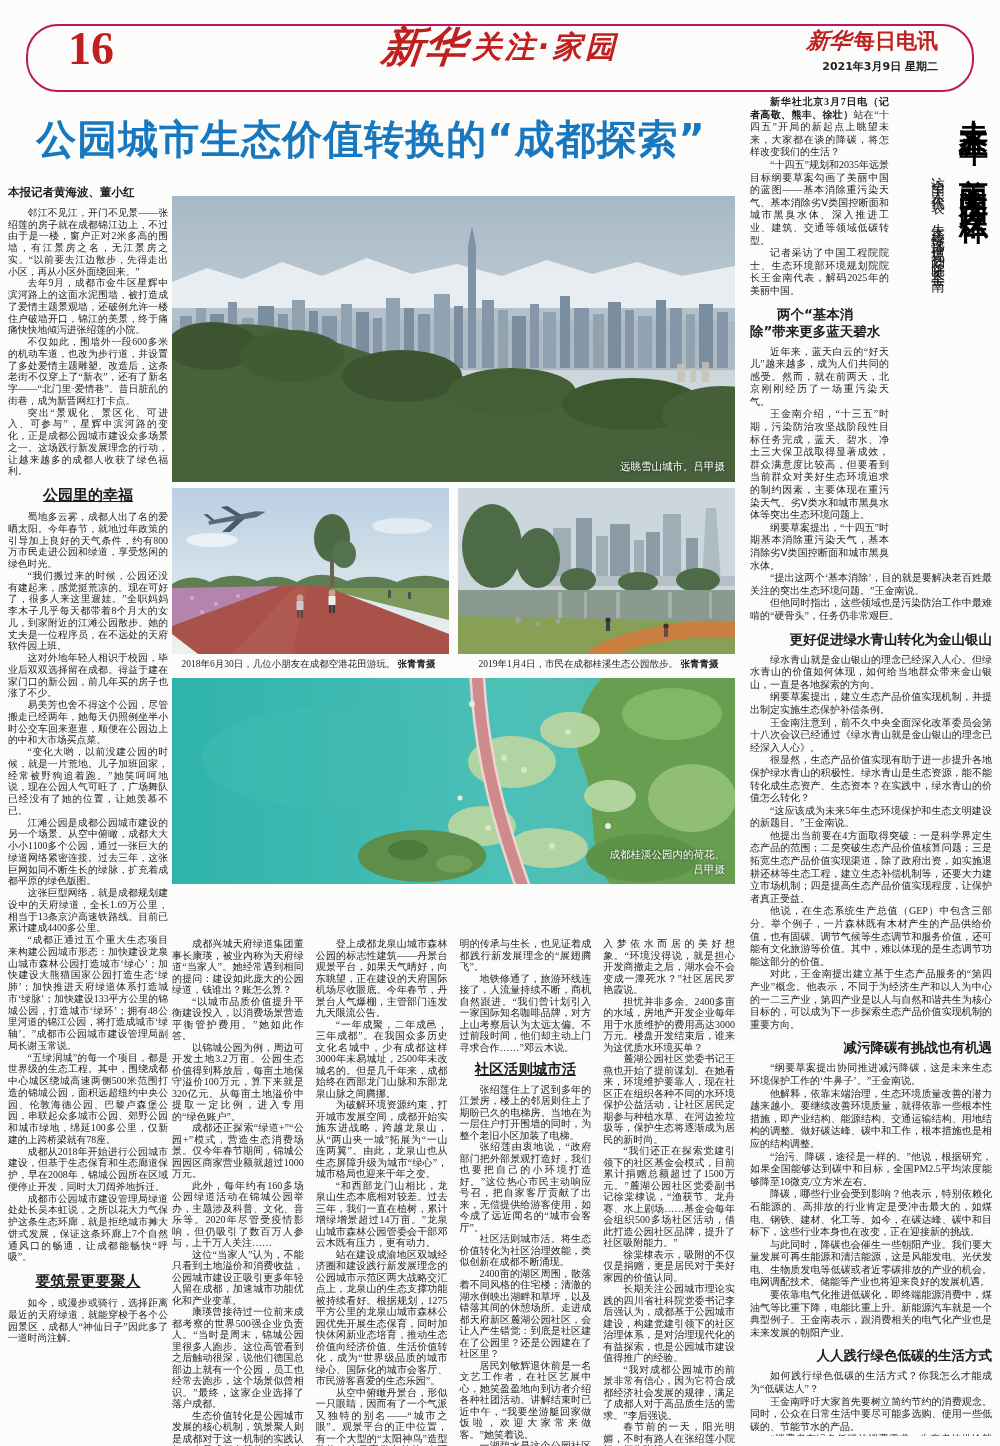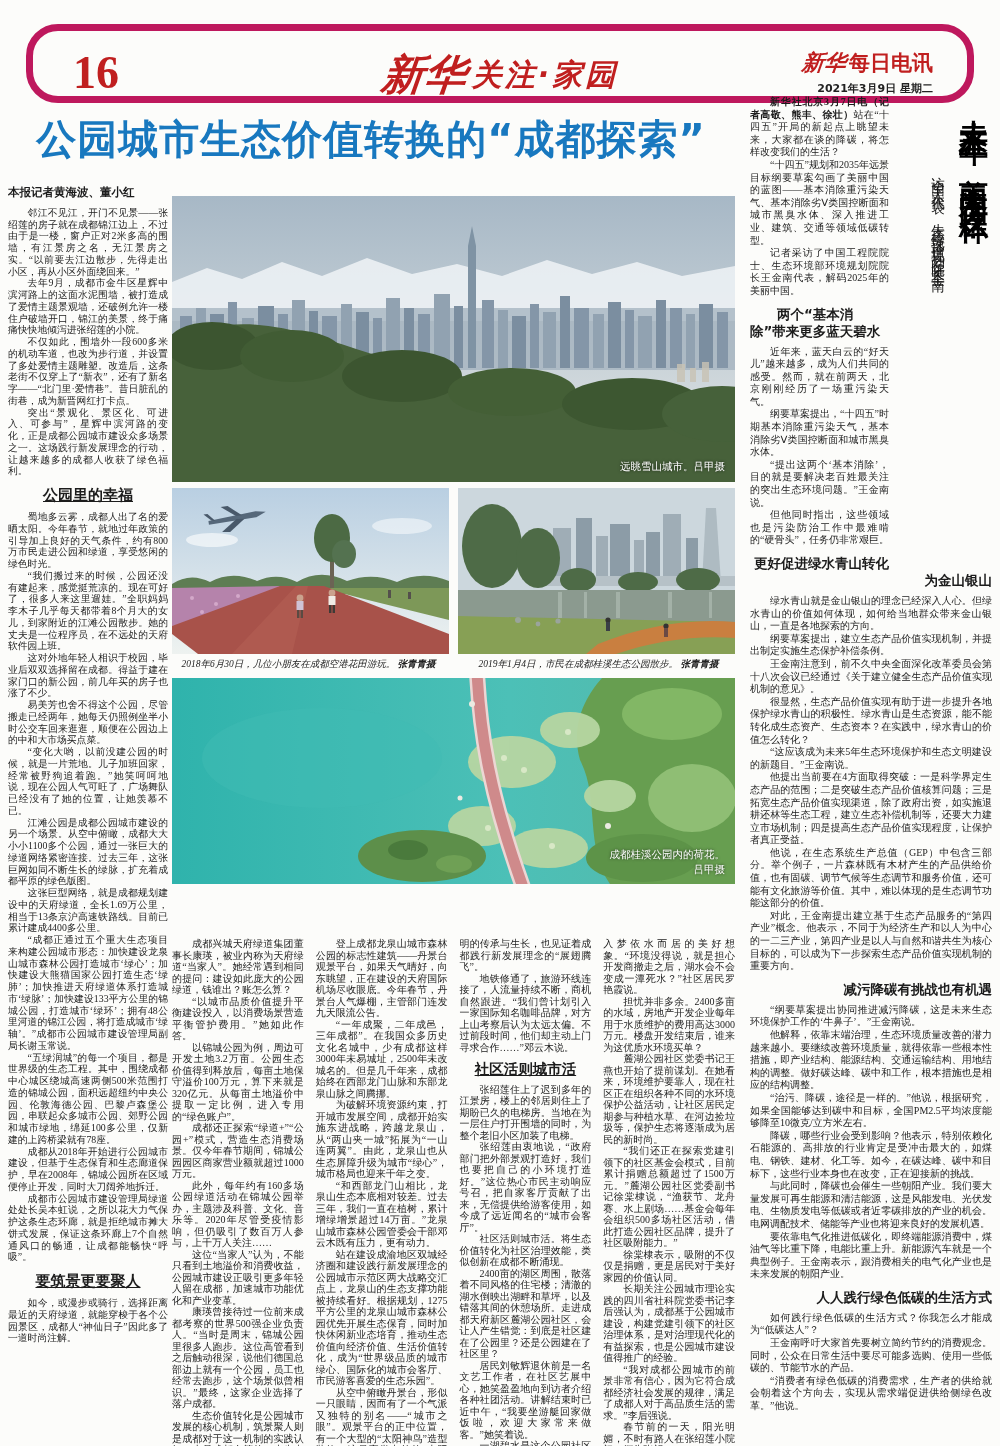--- a/index.html
+++ b/index.html
@@ -4,23 +4,23 @@
 <style>
   * { margin:0; padding:0; box-sizing:border-box; }
   html,body { background:#d8d8d8; }
   .page {
     position:relative; width:1000px; height:1446px; margin:0 auto;
     background:#fcfcfa; color:#1c1c1c; overflow:hidden;
     font-family:"Liberation Serif", serif;
   }
   
   .masthead {
-    position:absolute; top:24px; left:26px; right:26px; height:79px;
-    border:7px solid #be185d; border-radius:32px;
-    display:flex; align-items:flex-end;
+    position:absolute; top:24px; left:26px; right:26px; height:68px;
+    border:2px solid #be185d; border-radius:32px;
+    display:flex; align-items:flex-start;
   }
   .page-num {
     color:#c01f1f; font-size:46px; font-weight:bold; line-height:1;
     margin-left:40px; font-family:"Liberation Serif", serif;
   }
   .mast-center {
     position:absolute; left:0; right:0; text-align:center;
     display:flex; justify-content:center; align-items:center; gap:6px;
   }
   .brand-script {
@@ -59,21 +59,21 @@
     text-align:center; font-size:15px; font-weight:900; margin:9px 0 7px;
     font-family:"DejaVu Sans", sans-serif; text-indent:0;text-decoration:underline;
   }
   
   .photo-zone { position:absolute; left:172px; top:196px; width:563px; }
   figure.photo { position:relative; width:100%; overflow:hidden; background:#d946ef; }
   figure.photo svg { display:block; width:100%; height:100%; }
   .ph-main { height:286px; }
   .two-photos { display:flex; gap:9px; margin-top:6px; }
   .ph-small { width:277px; height:166px; }
-  .photo-captions { display:flex; gap:17px; margin-top:4px;font-style:italic; }
+  .photo-captions { display:flex; gap:17px; margin-top:4px; }
   .cap {
     width:277px; text-align:center; font-size:9.5px; color:#222; line-height:1.3;
   }
   .cap .credit { font-weight:bold; font-family:"DejaVu Sans", sans-serif; }
   .ph-aerial { height:206px; margin-top:8px; }
   .overlay-cap {
     position:absolute; right:10px; bottom:7px; color:#fff; font-size:10.5px;
     text-shadow:0 0 3px rgba(0,0,0,.75); text-align:right; line-height:1.4;
   }
   
@@ -418,27 +418,28 @@
     <div class="vert-block">
       <div class="kicker-vert">访全国人大代表、生态环境部环境规划院院长王金南</div>
       <div class="headline-vert">未来五年，美丽中国什么样？</div>
     </div>
     <p><span class="bold">新华社北京3月7日电</span><span class="bold">（记者高敬、熊丰、徐壮）</span><span>站在“十四五”开局的新起点上眺望未来，大家都在谈的降碳，将怎样改变我们的生活？</span></p>
     <div>
         <p>“十四五”规划和2035年远景目标纲要草案勾画了美丽中国的蓝图——基本消除重污染天气、基本消除劣Ⅴ类国控断面和城市黑臭水体、深入推进工业、建筑、交通等领域低碳转型。</p>
         <p>记者采访了中国工程院院士、生态环境部环境规划院院长王金南代表，解码2025年的美丽中国。</p>
         <h3 class="first">两个“基本消除”带来更多蓝天碧水</h3>
         <p>近年来，蓝天白云的“好天儿”越来越多，成为人们共同的感受。然而，就在前两天，北京刚刚经历了一场重污染天气。</p>
+        <p>王金南介绍，“十三五”时期，污染防治攻坚战阶段性目标任务完成，蓝天、碧水、净土三大保卫战取得显著成效，群众满意度比较高，但要看到当前群众对美好生态环境追求的制约因素，主要体现在重污染天气、劣Ⅴ类水和城市黑臭水体等突出生态环境问题上。</p>
         <p>纲要草案提出，“十四五”时期基本消除重污染天气，基本消除劣Ⅴ类国控断面和城市黑臭水体。</p>
         <p>“提出这两个‘基本消除’，目的就是要解决老百姓最关注的突出生态环境问题。”王金南说。</p>
         <p>但他同时指出，这些领域也是污染防治工作中最难啃的“硬骨头”，任务仍非常艰巨。</p>
         <h3>更好促进绿水青山转化为金山银山</h3>
         <p>绿水青山就是金山银山的理念已经深入人心。但绿水青山的价值如何体现，如何给当地群众带来金山银山，一直是各地探索的方向。</p>
         <p>纲要草案提出，建立生态产品价值实现机制，并提出制定实施生态保护补偿条例。</p>
-        <p>王金南注意到，前不久中央全面深化改革委员会第十八次会议已经通过《关于建立健全生态产品价值实现机制的意见》。</p>
+        <p>王金南注意到，前不久中央全面深化改革委员会第十八次会议已经通过《绿水青山就是金山银山的理念已经深入人心》。</p>
         <p>很显然，生态产品价值实现有助于进一步提升各地保护绿水青山的积极性。绿水青山是生态资源，能不能转化成生态资产、生态资本？在实践中，绿水青山的价值怎么转化？</p>
         <p>“这应该成为未来5年生态环境保护和生态文明建设的新题目。”王金南说。</p>
         <p>他提出当前要在4方面取得突破：一是科学界定生态产品的范围；二是突破生态产品价值核算问题；三是拓宽生态产品价值实现渠道，除了政府出资，如实施退耕还林等生态工程，建立生态补偿机制等，还要大力建立市场机制；四是提高生态产品价值实现程度，让保护者真正受益。</p>
         <p>他说，在生态系统生产总值（GEP）中包含三部分。举个例子，一片森林既有木材产生的产品供给价值，也有固碳、调节气候等生态调节和服务价值，还可能有文化旅游等价值。其中，难以体现的是生态调节功能这部分的价值。</p>
         <p>对此，王金南提出建立基于生态产品服务的“第四产业”概念。他表示，不同于为经济生产和以人为中心的一二三产业，第四产业是以人与自然和谐共生为核心目标的，可以成为下一步探索生态产品价值实现机制的重要方向。</p>
         <h3>减污降碳有挑战也有机遇</h3>
         <p>“纲要草案提出协同推进减污降碳，这是未来生态环境保护工作的‘牛鼻子’。”王金南说。</p>
         <p>他解释，依靠末端治理，生态环境质量改善的潜力越来越小。要继续改善环境质量，就得依靠一些根本性措施，即产业结构、能源结构、交通运输结构、用地结构的调整。做好碳达峰、碳中和工作，根本措施也是相应的结构调整。</p>
         <p>“治污、降碳，途径是一样的。”他说，根据研究，如果全国能够达到碳中和目标，全国PM2.5平均浓度能够降至10微克/立方米左右。</p>
         <p>降碳，哪些行业会受到影响？他表示，特别依赖化石能源的、高排放的行业肯定是受冲击最大的，如煤电、钢铁、建材、化工等。如今，在碳达峰、碳中和目标下，这些行业本身也在改变，正在迎接新的挑战。</p>

